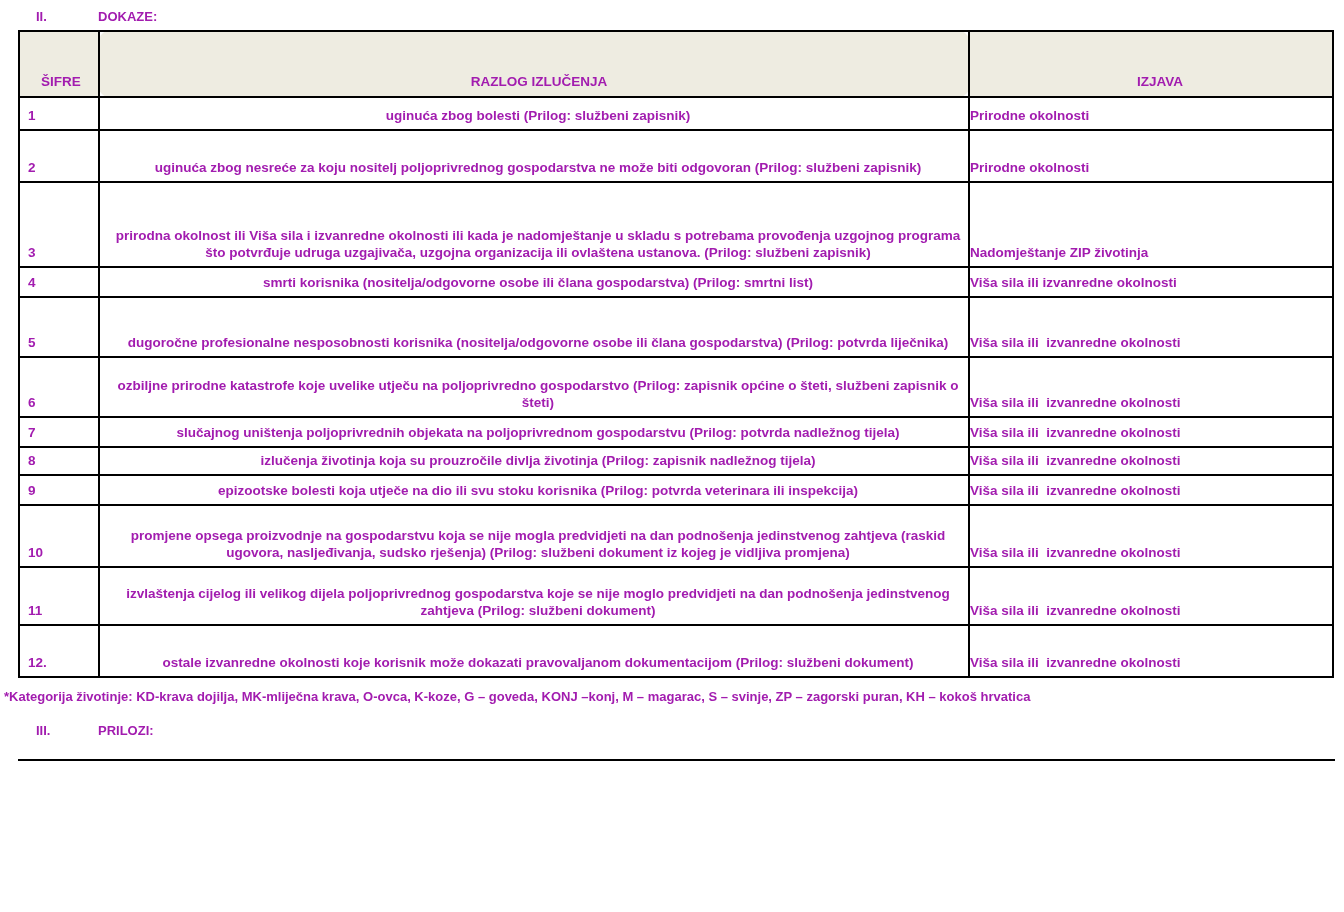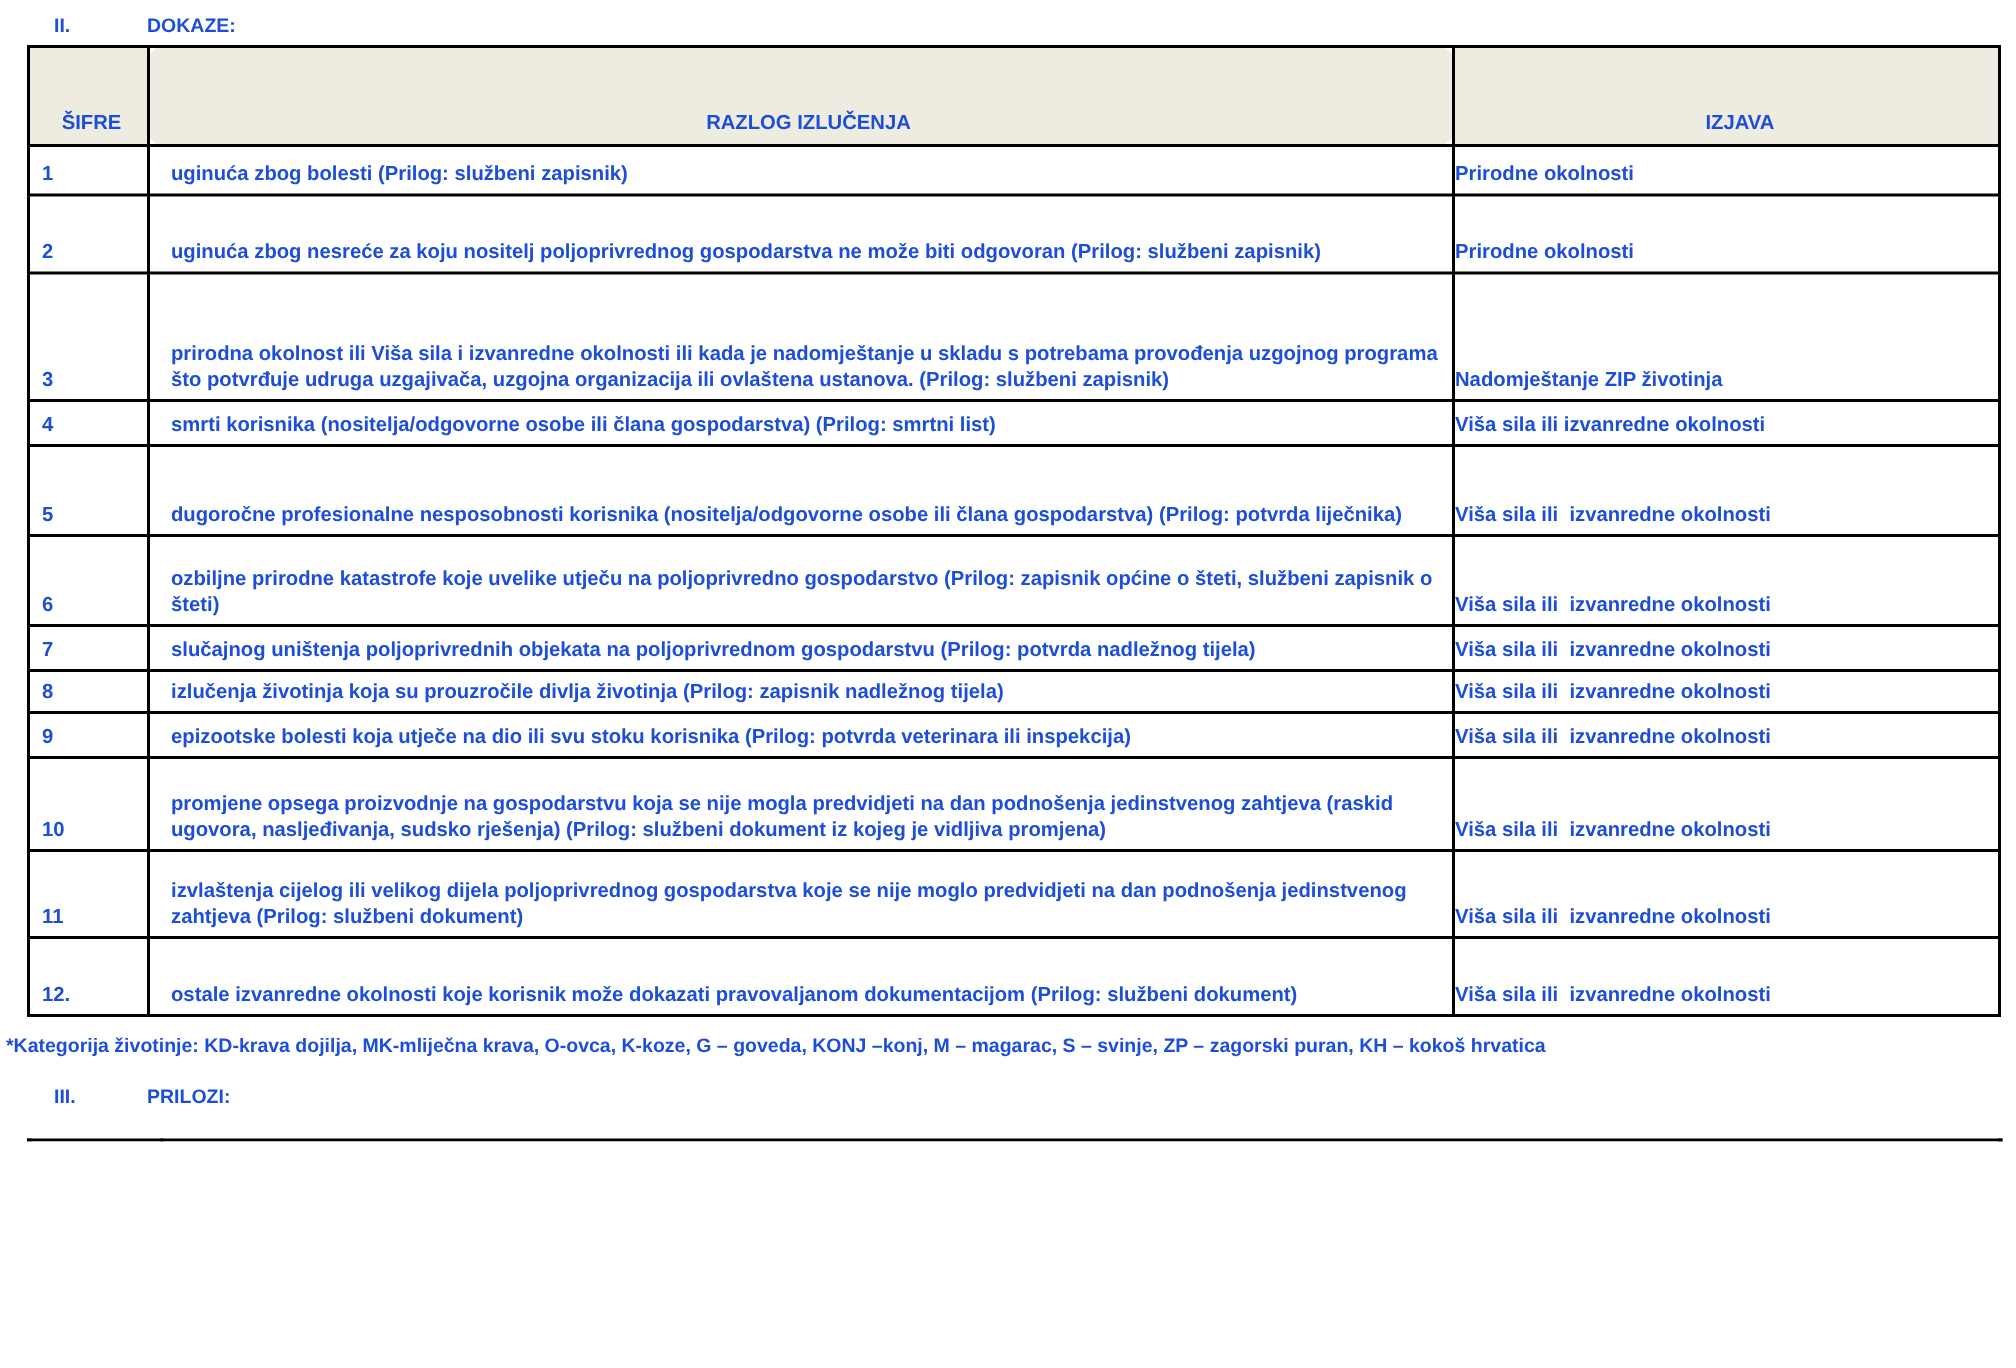--- a/index.html
+++ b/index.html
@@ -2,21 +2,21 @@
 <html><head>
 <meta charset="utf-8">
 <style>
   html,body{margin:0;padding:0;background:#fff;}
   .page{
     position:relative;
     width:1344px;height:761px;
     background:#ffffff;
     font-family:"Liberation Sans", sans-serif;
     font-weight:bold;
-    color:#1d4ed8;
+    color:#a21caf;
     overflow:hidden;
   }
   .section-head{
     display:flex;
     align-items:baseline;
     font-size:13px;
     margin-left:36px;
   }
   .section-head .sec-label{display:inline-block;width:62px;}
   .head-dokazi{padding-top:9px;}
@@ -34,21 +34,21 @@
     font-size:13.5px;
     line-height:17px;
     white-space:pre-wrap;
     overflow:hidden;
   }
   .evidence-table thead tr{height:66px;}
   .evidence-table th{text-align:center;padding:0 4px 6px 8px;}
   .evidence-table th.reason-h{padding-left:14px;border-radius:10px;}
   .evidence-table th.statement-h{padding-left:22px;}
   .evidence-table td{padding:3px 6px 5px 8px;}
-  .evidence-table td.reason-cell{padding-left:14px;}
+  .evidence-table td.reason-cell{padding-left:14px;text-align:center;}
   .evidence-table td.statement-cell{padding-left:0;}
   .evidence-table tbody tr:nth-child(1){height:33px;}
   .evidence-table tbody tr:nth-child(2){height:52px;}
   .evidence-table tbody tr:nth-child(3){height:85px;}
   .evidence-table tbody tr:nth-child(4){height:30px;}
   .evidence-table tbody tr:nth-child(5){height:60px;}
   .evidence-table tbody tr:nth-child(6){height:60px;}
   .evidence-table tbody tr:nth-child(7){height:30px;}
   .evidence-table tbody tr:nth-child(8){height:28px;}
   .evidence-table tbody tr:nth-child(9){height:30px;}

